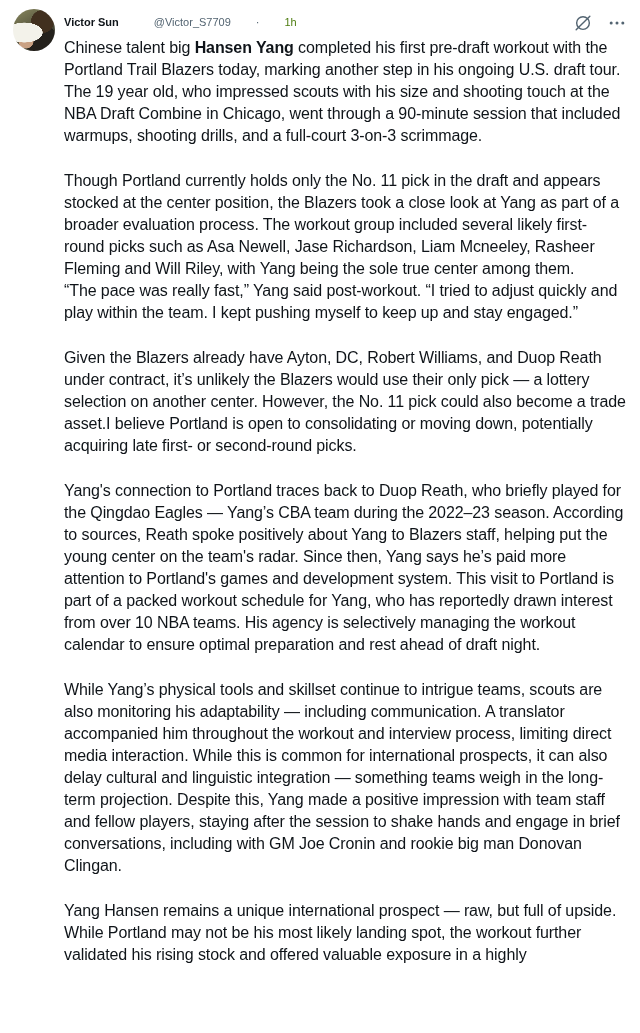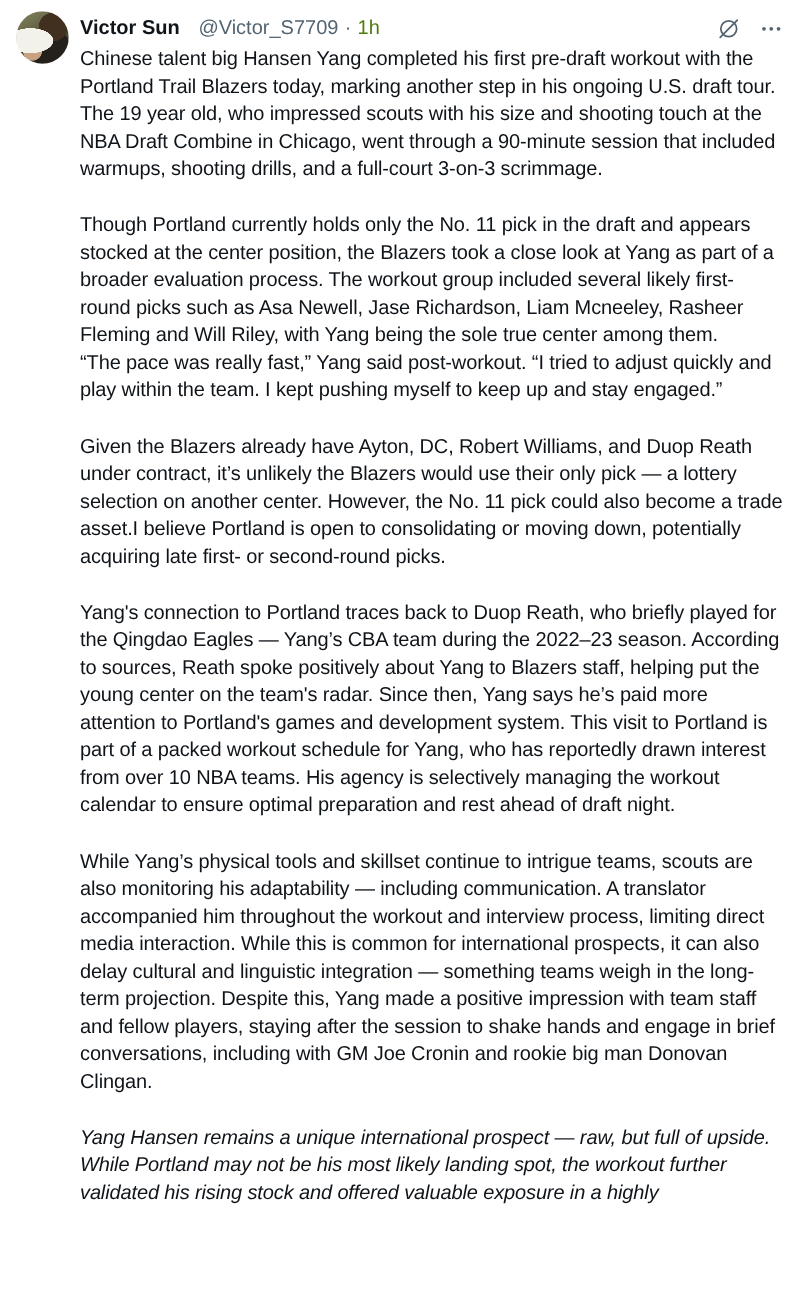--- a/index.html
+++ b/index.html
@@ -31,24 +31,25 @@
       linear-gradient(150deg, #8b8a60 0%, #4a4936 55%, #2b2a22 100%);
   }
 
   .content {
     padding: 12px 13px 0 64px;
   }
 
   .header-row {
     display: flex;
     align-items: center;
-    font-size: 16px;
+    font-size: 11px;
     line-height: 21px;
     white-space: nowrap;
     margin-bottom: 4px;
+    gap: 20px;
   }
   .name { font-weight: 700; color: #0f1419; cursor: pointer; }
   .handle { color: #536471; margin-left: 15px; cursor: pointer; }
   .sep { color: #536471; margin-left: 5px; }
   .time { color: #4d7c0f; margin-left: 5px; cursor: pointer; }
 
   .header-icons {
     margin-left: auto;
     display: flex;
     align-items: center;
@@ -59,22 +60,22 @@
   .icon-btn svg { width: 100%; height: 100%; }
 
   .body-text { color: #0f1419; }
   .body-text p {
     font-size: 16px;
     line-height: 22px;
     letter-spacing: -0.1px;
     margin: 0 0 23px 0;
     color: #0f1419;
   }
-  .body-text p:last-child { margin-bottom: 0; font-style: italic; }
-  .body-text b { font-weight: 400; text-align: right; }
+  .body-text p:last-child { margin-bottom: 0; }
+  .body-text b { font-weight: 700; text-align: right; }
 </style>
 </head>
 <body>
 
 <div class="page">
 
   <div class="avatar"></div>
 
   <div class="content">
 

